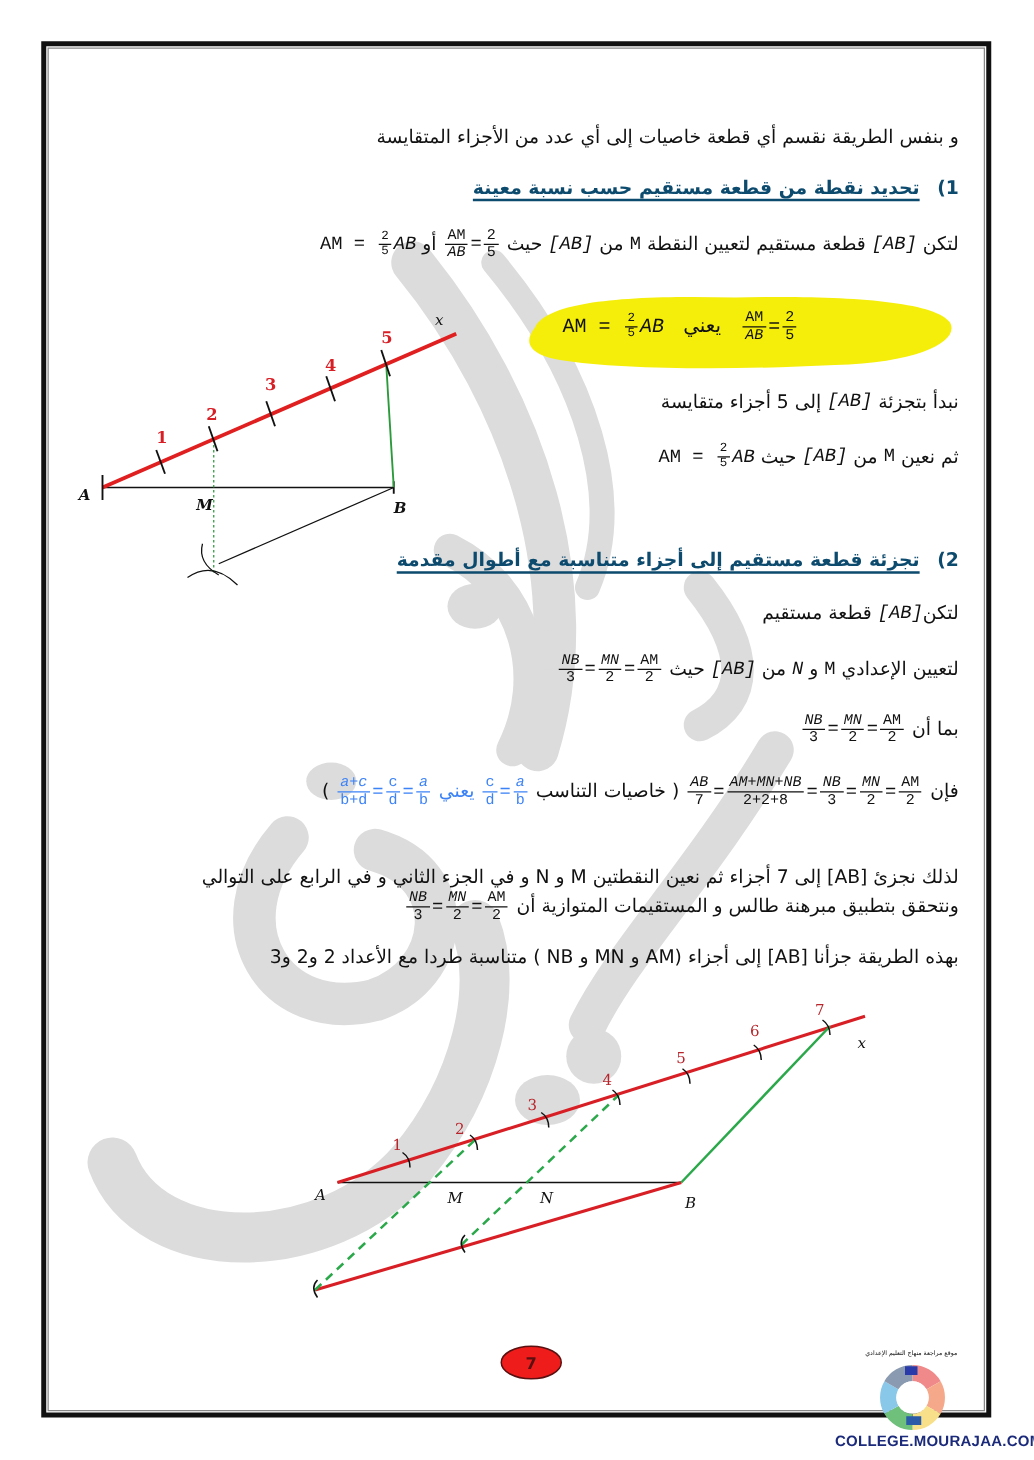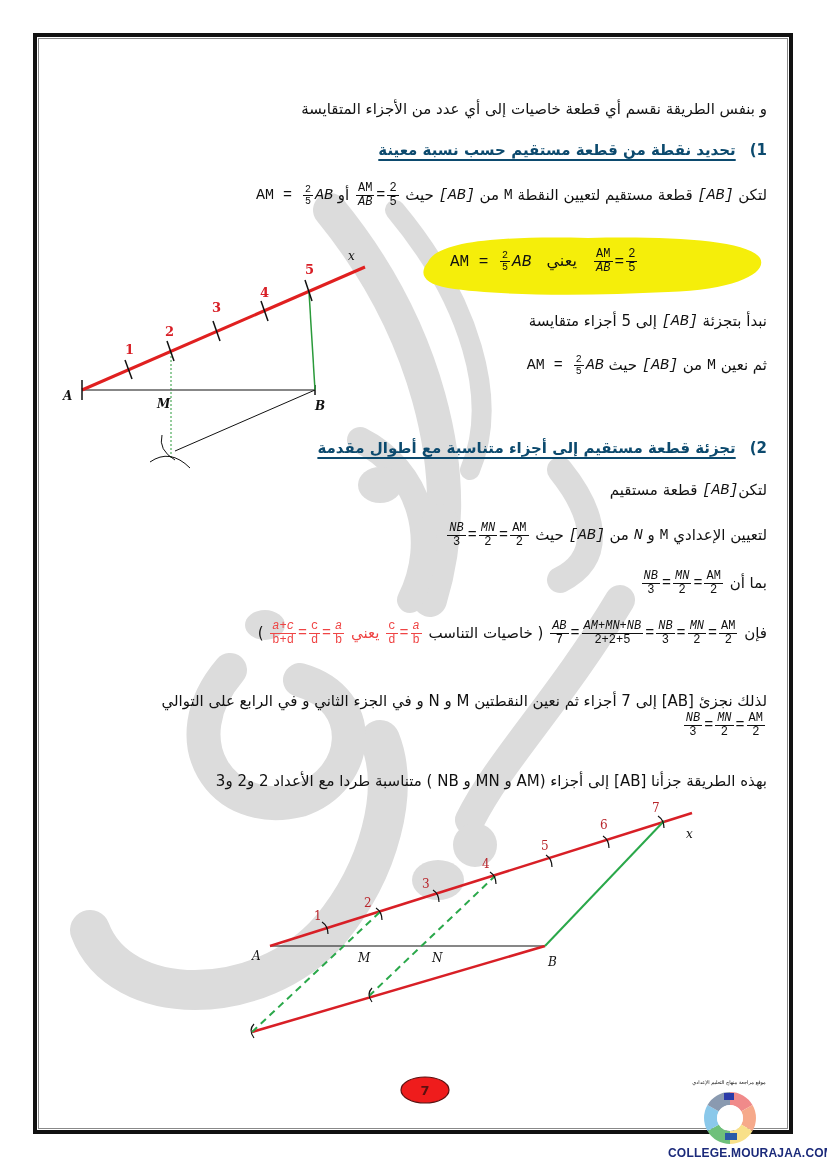--- a/index.html
+++ b/index.html
@@ -11,21 +11,21 @@
   .line { position:absolute; right:60px; direction:rtl; font-size:15px; line-height:22px; white-space:nowrap; }
   .math { font-family:Liberation Mono, monospace; direction:ltr; unicode-bidi:isolate; display:inline-block; vertical-align:middle; }
   .it { font-style:italic; }
   .frac { display:inline-flex; flex-direction:column; align-items:center; vertical-align:middle; font-size:12px; line-height:13px; margin:0 2px; }
   .frac .num { border-bottom:1px solid currentColor; padding:0 2px; }
   .frac .den { padding:0 2px; }
   .frac.small { font-size:10px; line-height:11px; }
   .heading { color:#0c4a6e; font-weight:bold; font-size:15px; }
   .heading .txt { text-decoration:underline; text-decoration-thickness:2px; text-underline-offset:4px; }
   .heading .num { margin-left:14px; }
-  .red { color:#ef4444; }
+  .red { color:#3b82f6; }
   .highlight { position:absolute; left:418px; top:232px; width:348px; height:66px; }
   .hl-text { position:absolute; left:450px; top:248px; font-size:16px; direction:rtl; white-space:nowrap; }
   .diagram { position:absolute; }
   .page-badge { position:absolute; left:400px; top:1076px; width:50px; height:28px; }
   .logo { position:absolute; left:684px; top:1072px; width:90px; height:72px; }
   .logo-url { position:absolute; left:668px; top:1146px; width:142px; font-size:12px; font-weight:bold; color:#1b2a7a; letter-spacing:0.2px; font-family:"Liberation Sans", sans-serif; }
 </style>
 </head>
 <body>
 
@@ -193,21 +193,21 @@
       </span></span>
 </div>
 
 <div class="line" style="top:620px;">
   <span>فإن</span>
   <span class="math"><span class="frac">
         <span class="num it">AB</span>
         <span class="den">7</span>
       </span>=<span class="frac">
         <span class="num it">AM+MN+NB</span>
-        <span class="den">2+2+5</span>
+        <span class="den">2+2+8</span>
       </span>=<span class="frac">
         <span class="num it">NB</span>
         <span class="den">3</span>
       </span>=<span class="frac">
         <span class="num it">MN</span>
         <span class="den">2</span>
       </span>=<span class="frac">
         <span class="num">AM</span>
         <span class="den">2</span>
       </span></span>
@@ -228,33 +228,34 @@
         <span class="den">d</span>
       </span>=<span class="frac">
         <span class="num it">a</span>
         <span class="den">b</span>
       </span></span> )
 </div>
 
 <div class="line" style="top:670px;margin-top:20px;">لذلك نجزئ [AB] إلى 7 أجزاء ثم نعين النقطتين  M و N و في الجزء الثاني و في الرابع  على التوالي</div>
 
 <div class="line" style="top:712px;">
+  <span>ونتحقق بتطبيق مبرهنة طالس و المستقيمات المتوازية أن</span>
   <span class="math"><span class="frac">
         <span class="num it">NB</span>
         <span class="den">3</span>
       </span>=<span class="frac">
         <span class="num it">MN</span>
         <span class="den">2</span>
       </span>=<span class="frac">
         <span class="num">AM</span>
         <span class="den">2</span>
       </span></span>
 </div>
 
-<div class="line" style="top:770px;margin-left:13px;">بهذه الطريقة جزأنا [AB] إلى أجزاء (AM و MN و NB ) متناسبة  طردا مع الأعداد 2 و2 و3</div>
+<div class="line" style="top:754px;margin-left:13px;">بهذه الطريقة جزأنا [AB] إلى أجزاء (AM و MN و NB ) متناسبة  طردا مع الأعداد 2 و2 و3</div>
 
 <svg class="diagram" style="left:230px;top:800px;" width="480" height="250">
   <line x1="40" y1="146" x2="315" y2="146" stroke="#111" stroke-width="1.2"></line>
   <line x1="40" y1="146" x2="462" y2="13" stroke="#d81f26" stroke-width="2.5"></line>
   <line x1="22" y1="232" x2="315" y2="146" stroke="#d81f26" stroke-width="2.5"></line>
   <line x1="315" y1="146" x2="434" y2="21" stroke="#2aa84a" stroke-width="2"></line>
   <line x1="22" y1="232" x2="150" y2="112" stroke="#2aa84a" stroke-width="2" stroke-dasharray="7,5"></line>
   <line x1="139" y1="196" x2="265" y2="76" stroke="#2aa84a" stroke-width="2" stroke-dasharray="7,5"></line>
   <g stroke="#111" fill="none" stroke-width="1.2">
     <path d="M92 122 q6 4 6 12"></path>

